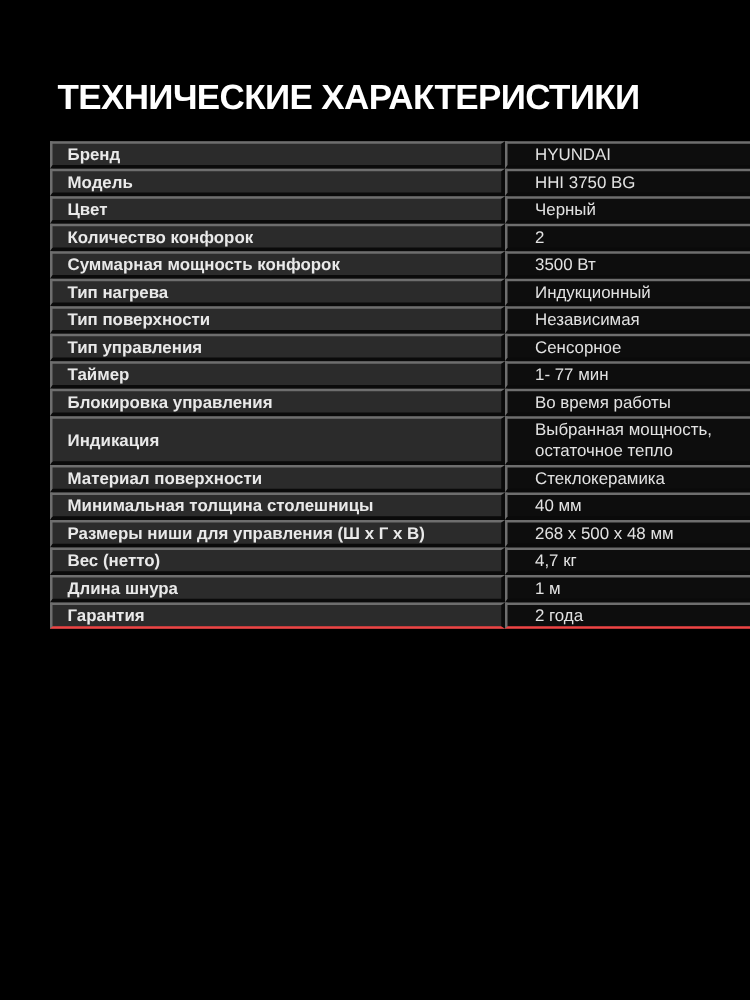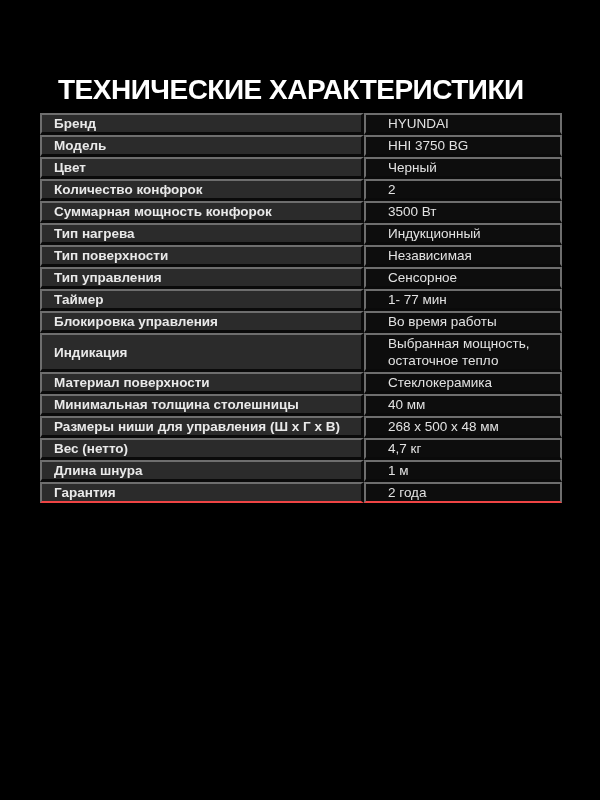--- a/index.html
+++ b/index.html
@@ -11,21 +11,21 @@
     width: 600px;
     height: 800px;
     position: relative;
     overflow: hidden;
     font-family: "Liberation Sans", sans-serif;
   }
   .page-title {
     position: absolute;
     left: 42px;
     top: 58px;
-    margin: 16px;
+    margin: 4px;
     color: #ffffff;
     font-size: 28px;
     font-weight: 700;
     letter-spacing: -0.5px;
     white-space: nowrap;
   }
   table.specs {
     position: absolute;
     left: 40px;
     top: 113px;
@@ -36,21 +36,21 @@
   }
   table.specs td {
     box-sizing: border-box;
     font-size: 13.5px;
     line-height: 17px;
     vertical-align: middle;
     border-top: 2px solid #6e6e6e;
     border-bottom: 3px solid #0a0a0a;
   }
   td.label-cell {
-    width: 324px;
+    width: 364px;
     background: #2b2b2b;
     color: #e9e9e9;
     font-weight: 700;
     padding: 0 4px 0 12px;
     border-left: 2px solid #6e6e6e;
     border-right: 3px solid #0a0a0a;
     white-space: nowrap;
     overflow: hidden;
   }
   td.value-cell {

